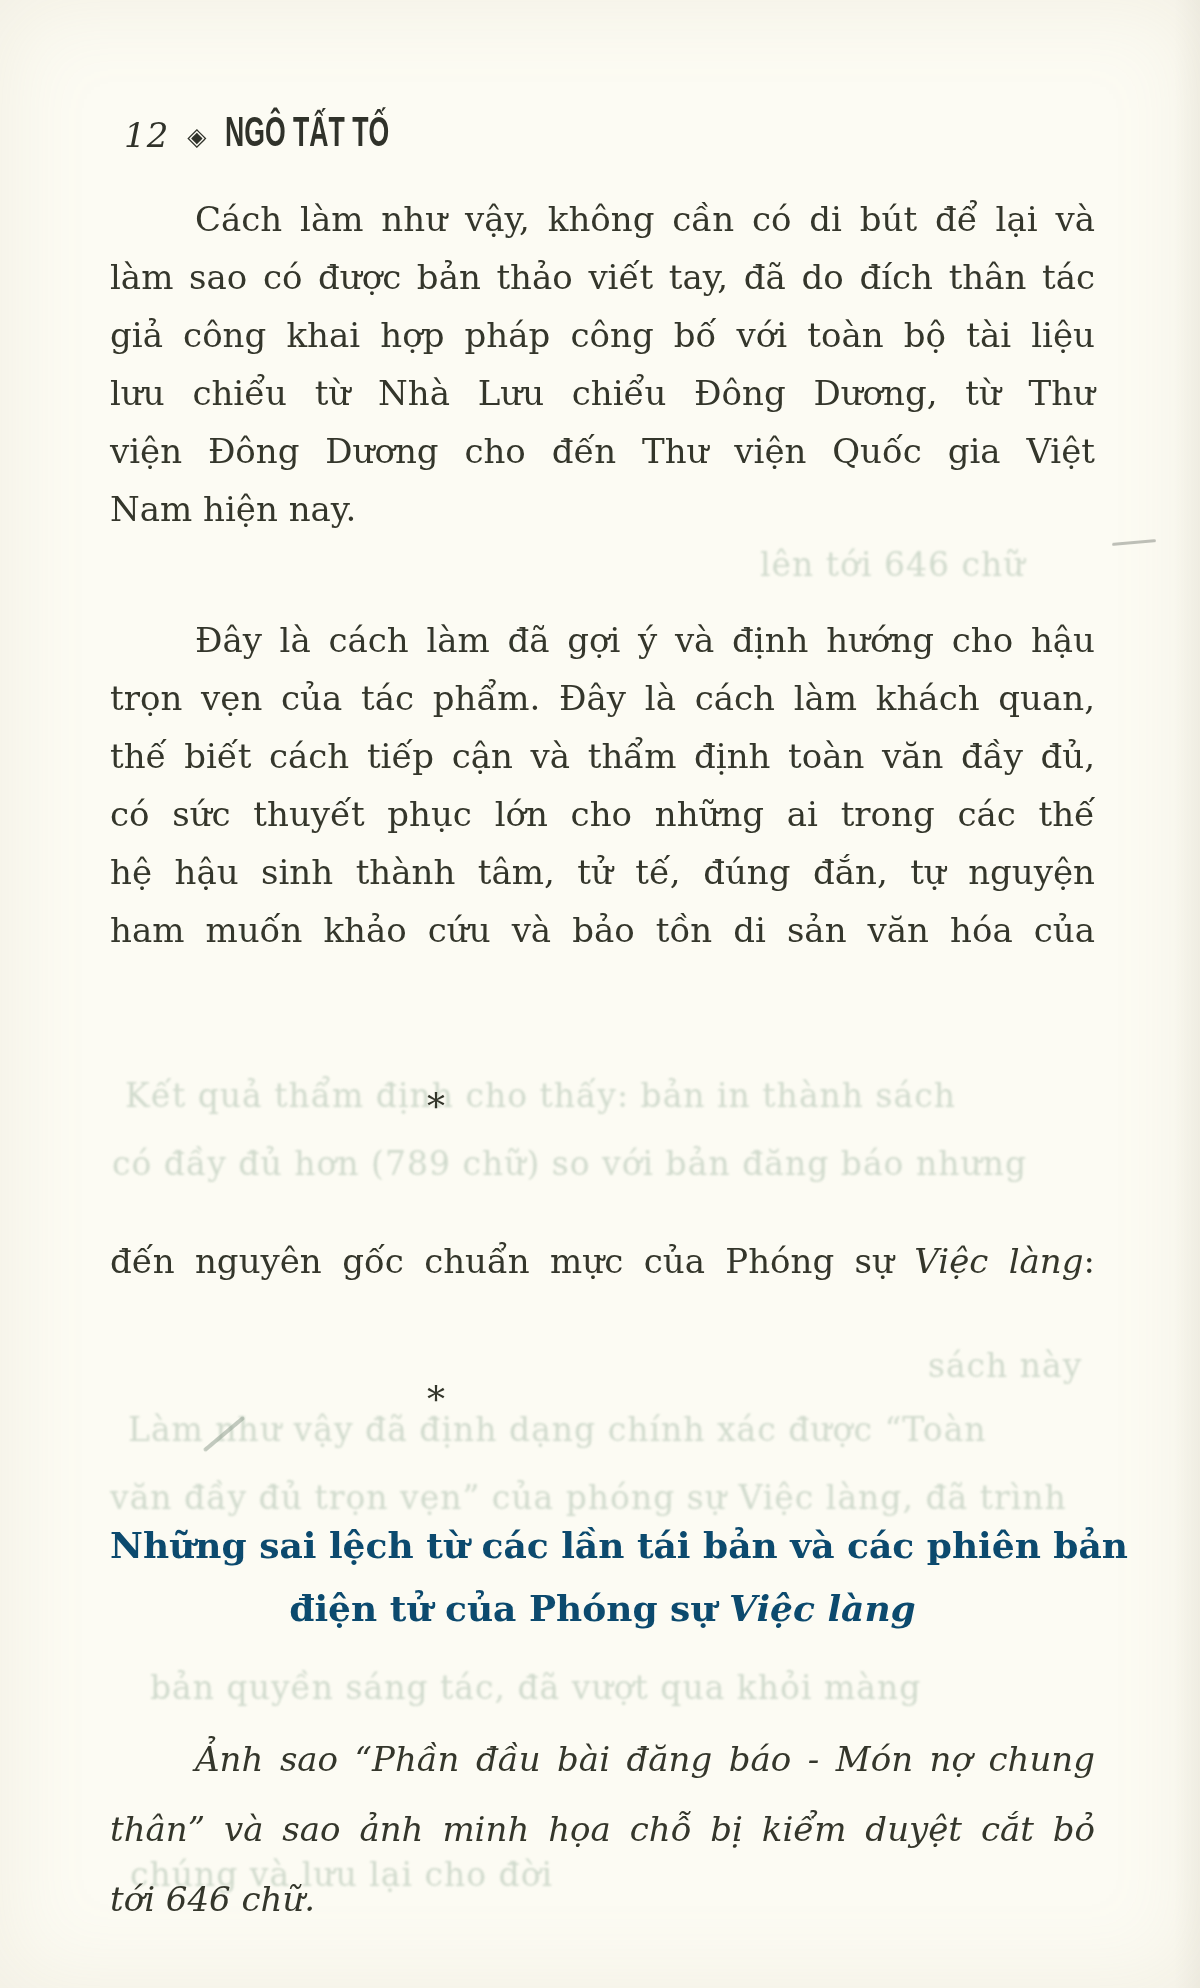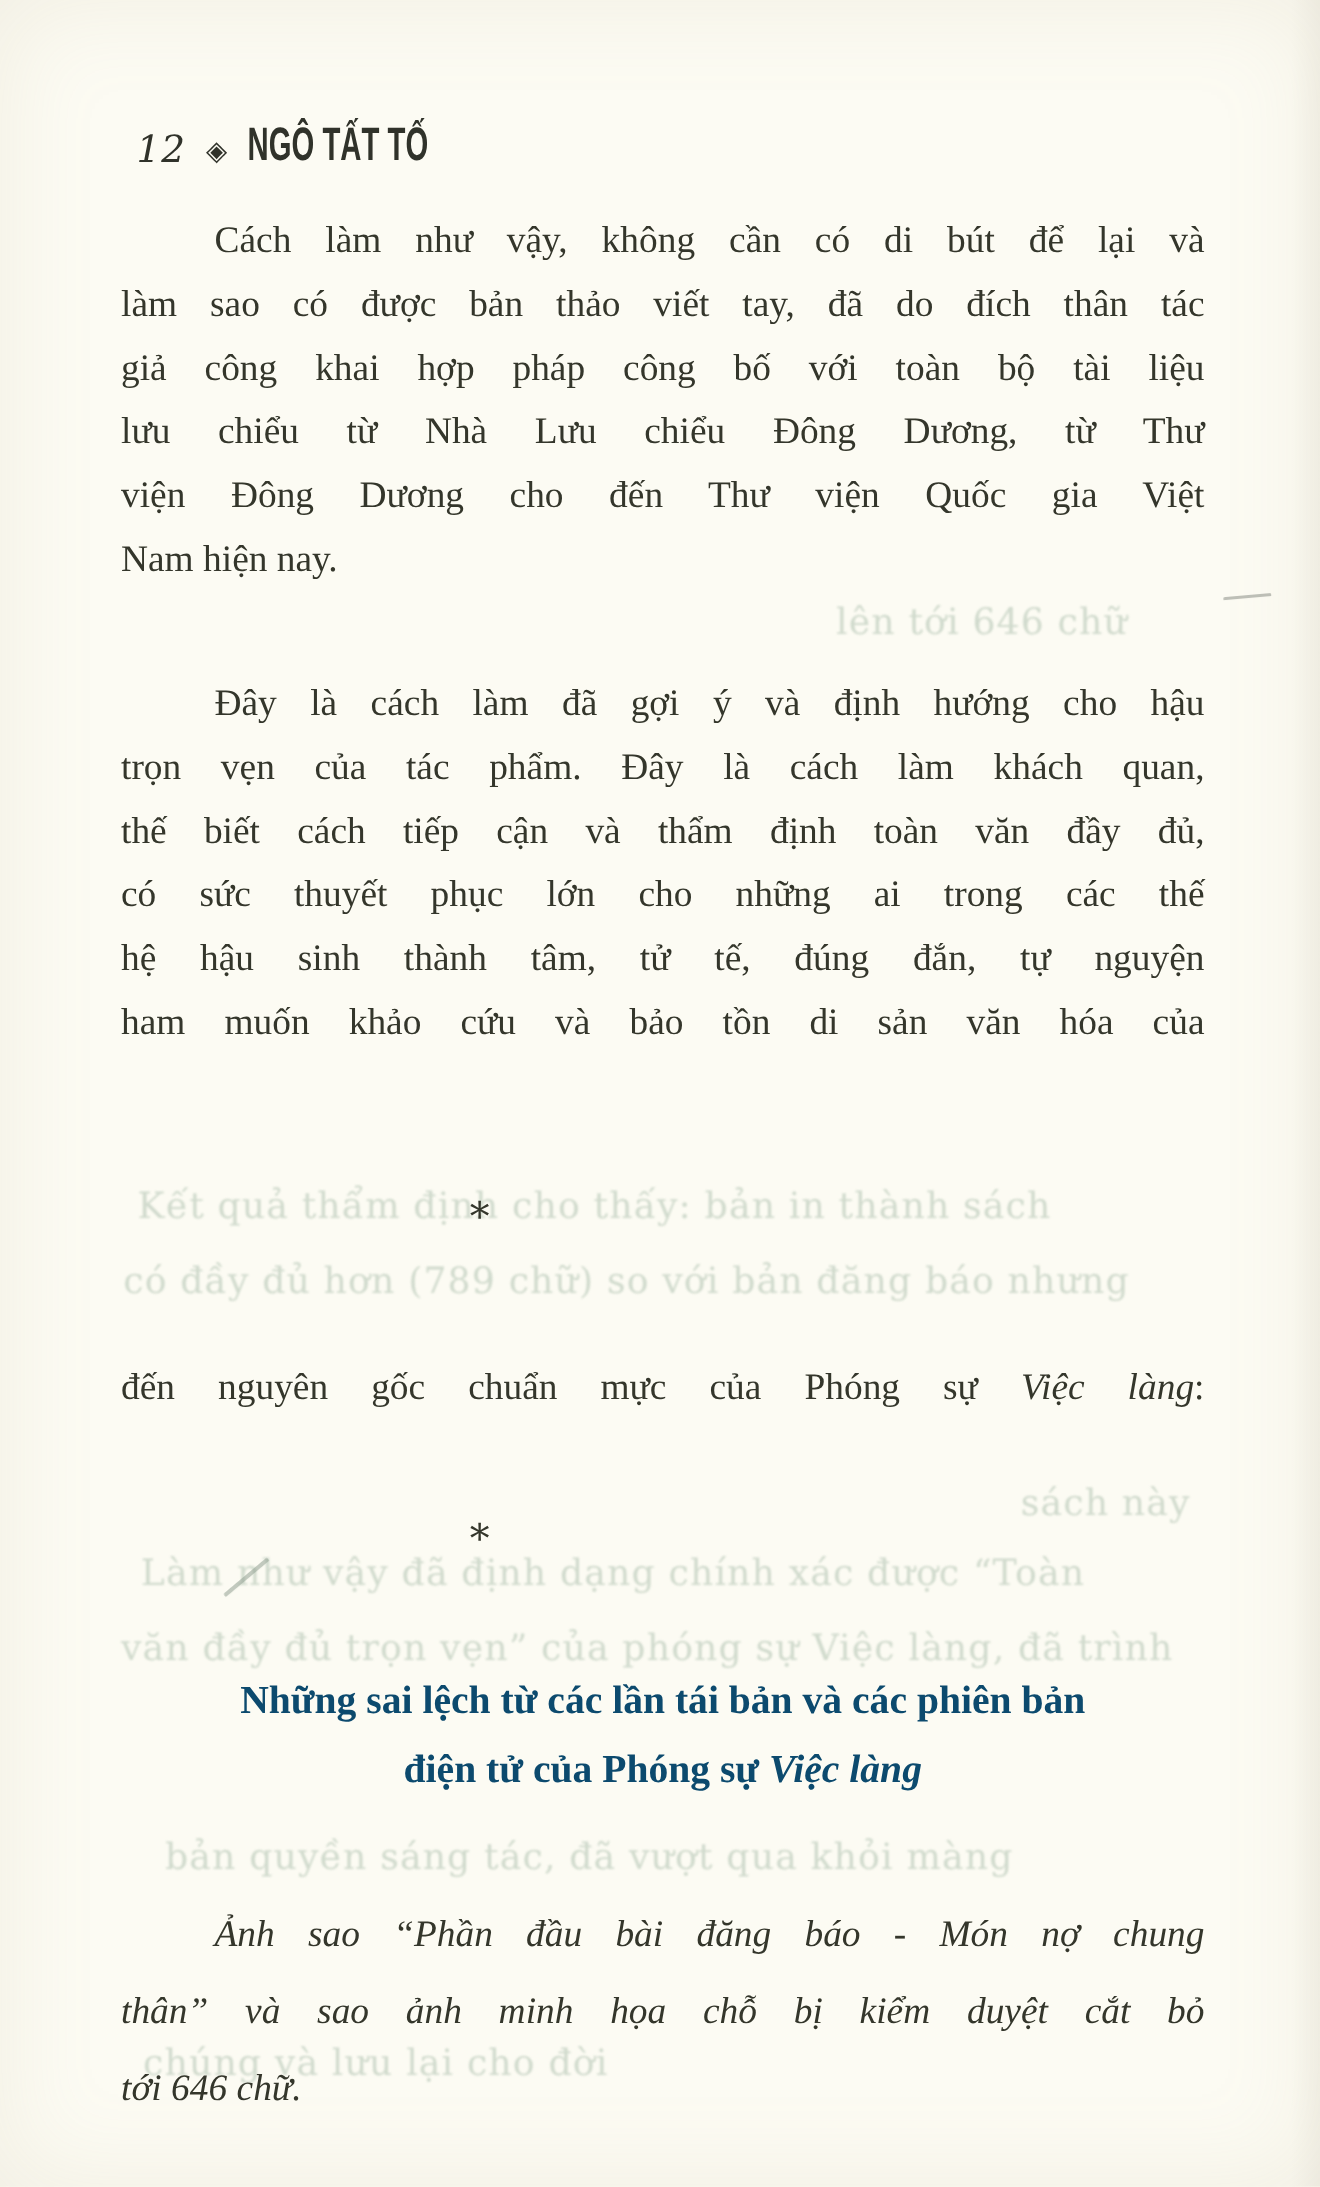--- a/index.html
+++ b/index.html
@@ -41,21 +41,21 @@
   #header-title{
     display:inline-block;
     font-family:"Liberation Sans","DejaVu Sans",sans-serif;
     font-weight:700;font-size:37px;letter-spacing:0px;
     transform:scaleX(.72) scaleY(1.15);
     transform-origin:left bottom;
     white-space:nowrap;
   }
   
   .para{position:absolute;left:110px;width:985px;font-size:34px;}
-  .para .pline{line-height:58px;text-align:justify;text-align-last:left;font-family:Liberation Serif, serif;}
+  .para .pline{line-height:58px;text-align:justify;text-align-last:left;}
   .para .pline.just{text-align-last:justify;}
   .para .pline.indent{text-indent:85px;}
   .para .pline.center{text-align:center;text-align-last:center;white-space:nowrap;}
   #para1{top:190px;}
   #para2{top:611px;}
   #para3{top:1230px;}
   #para3 .pline{line-height:63px;}
   #heading{top:1514px;font-weight:700;font-size:36px;color:#0c4a6e;}
   #heading .pline{line-height:63px;}
   #para4{top:1724px;font-style:italic;}

